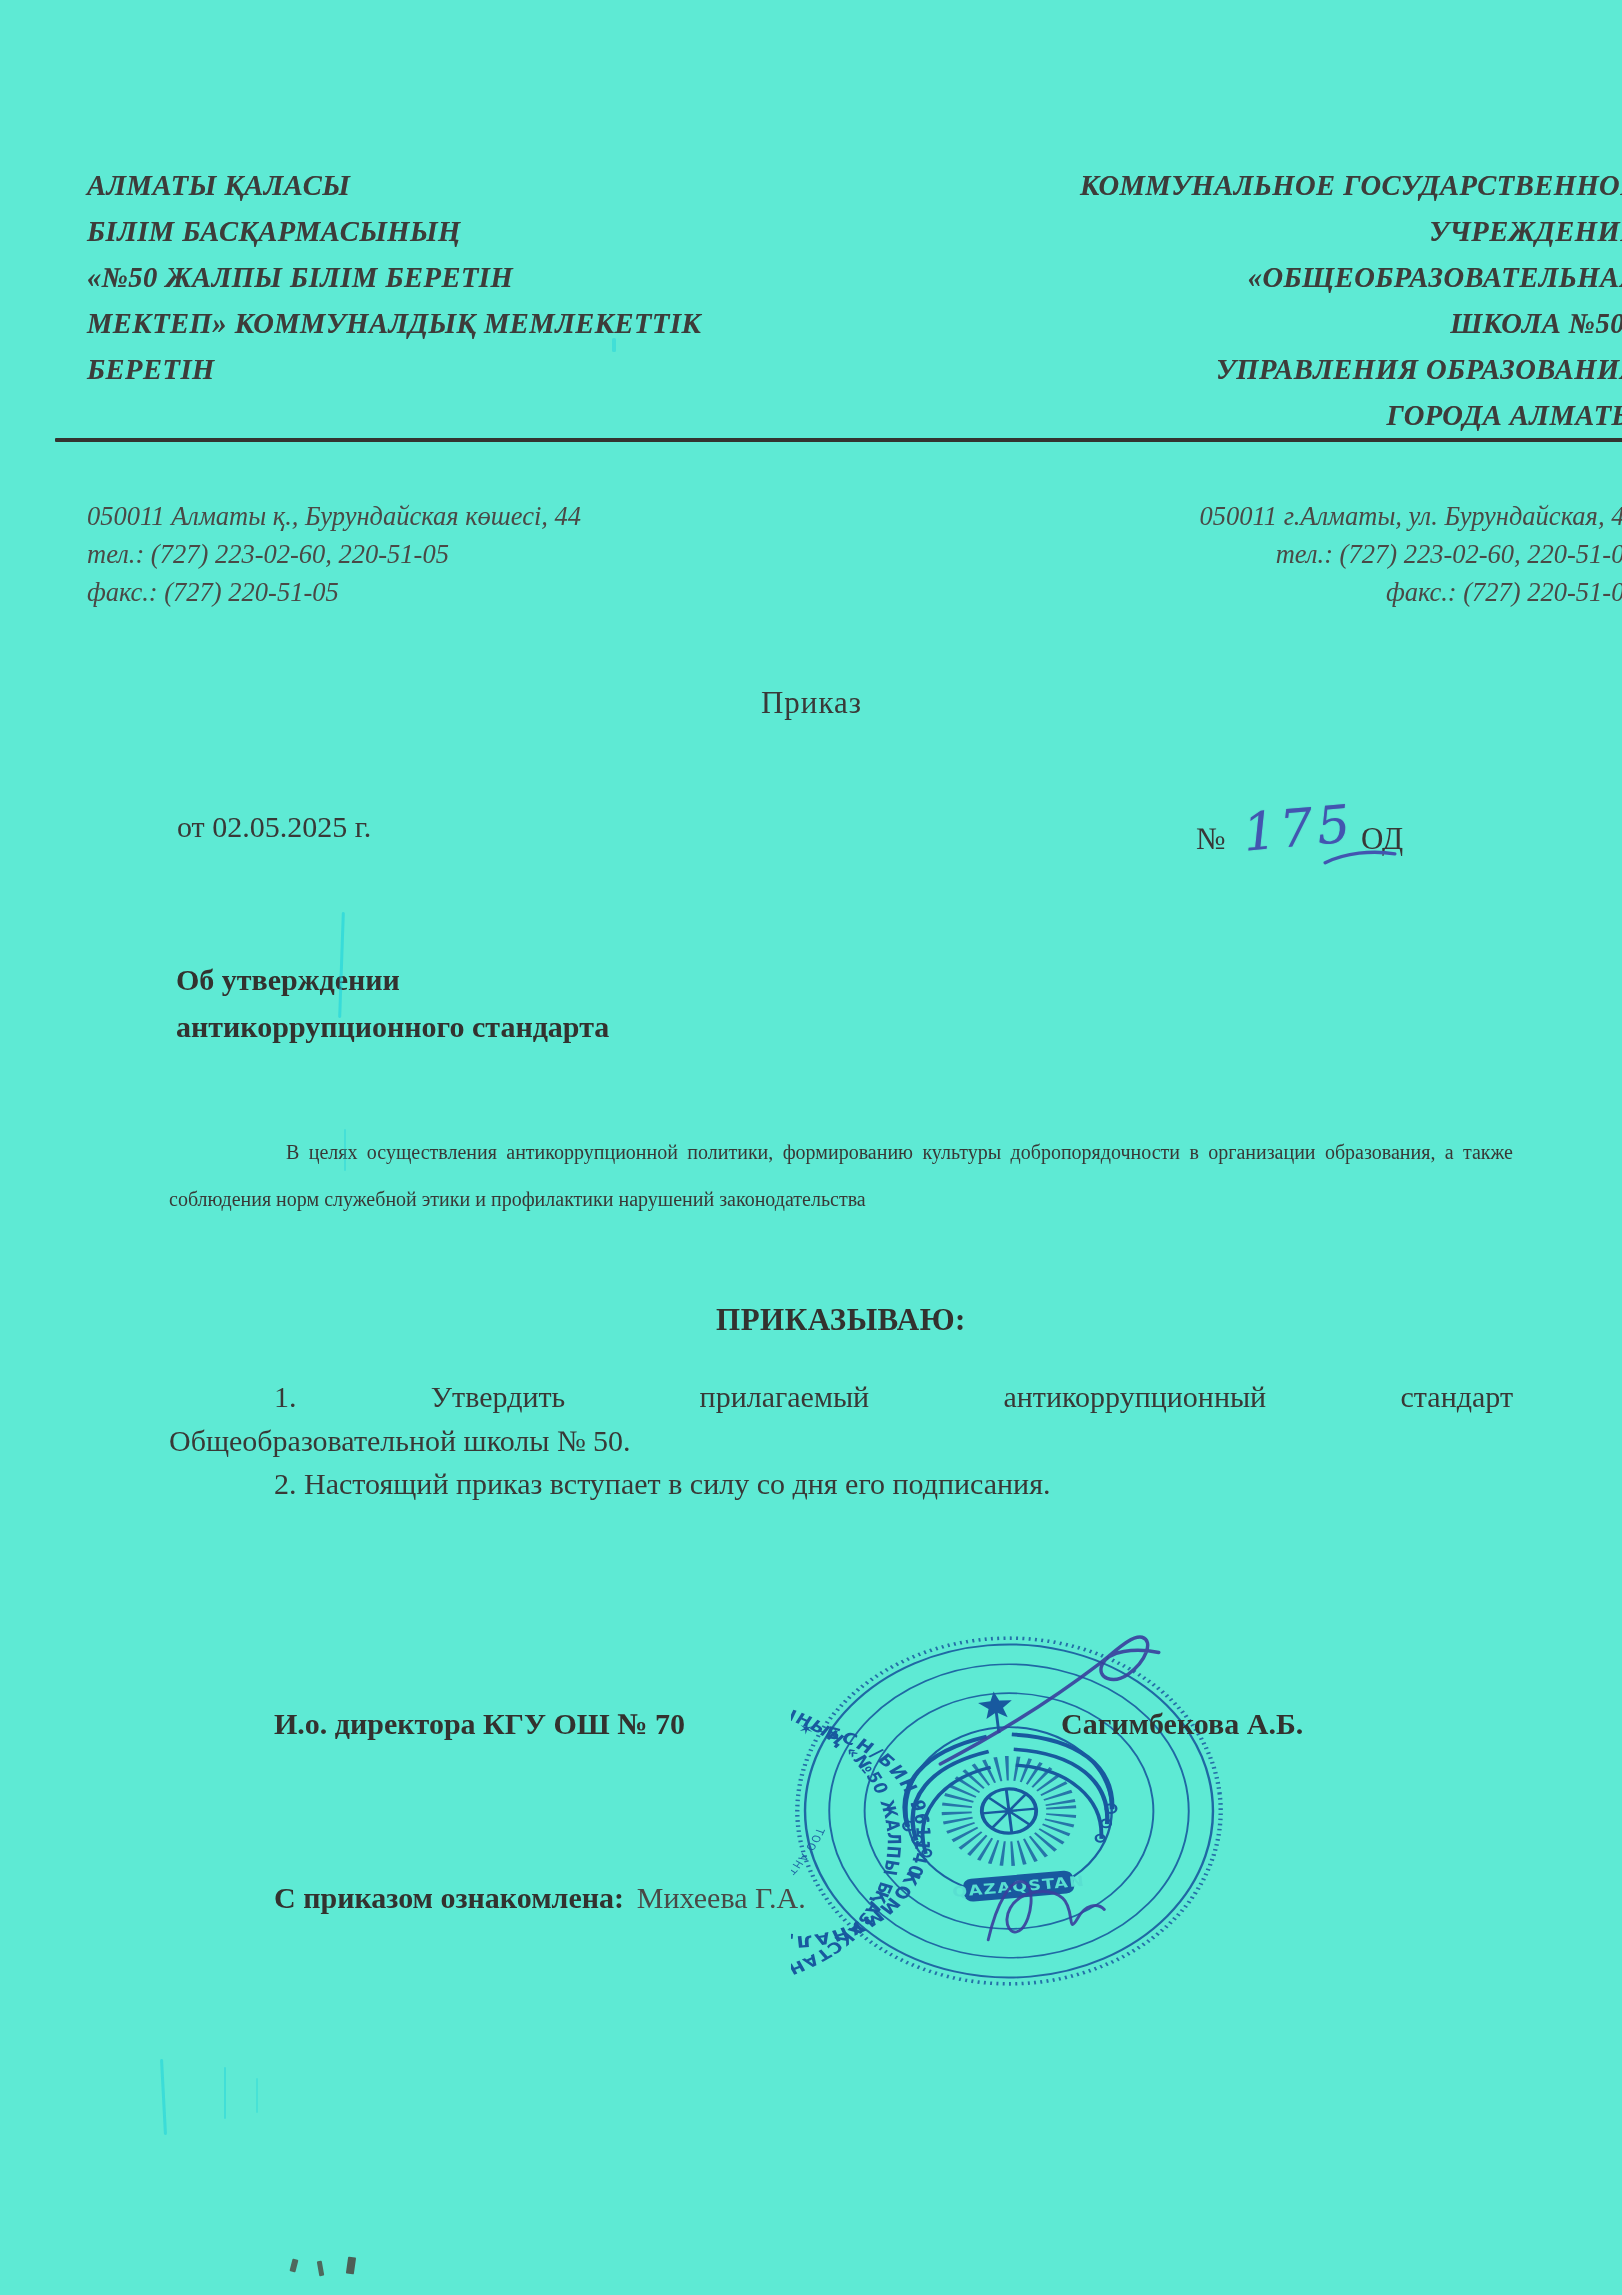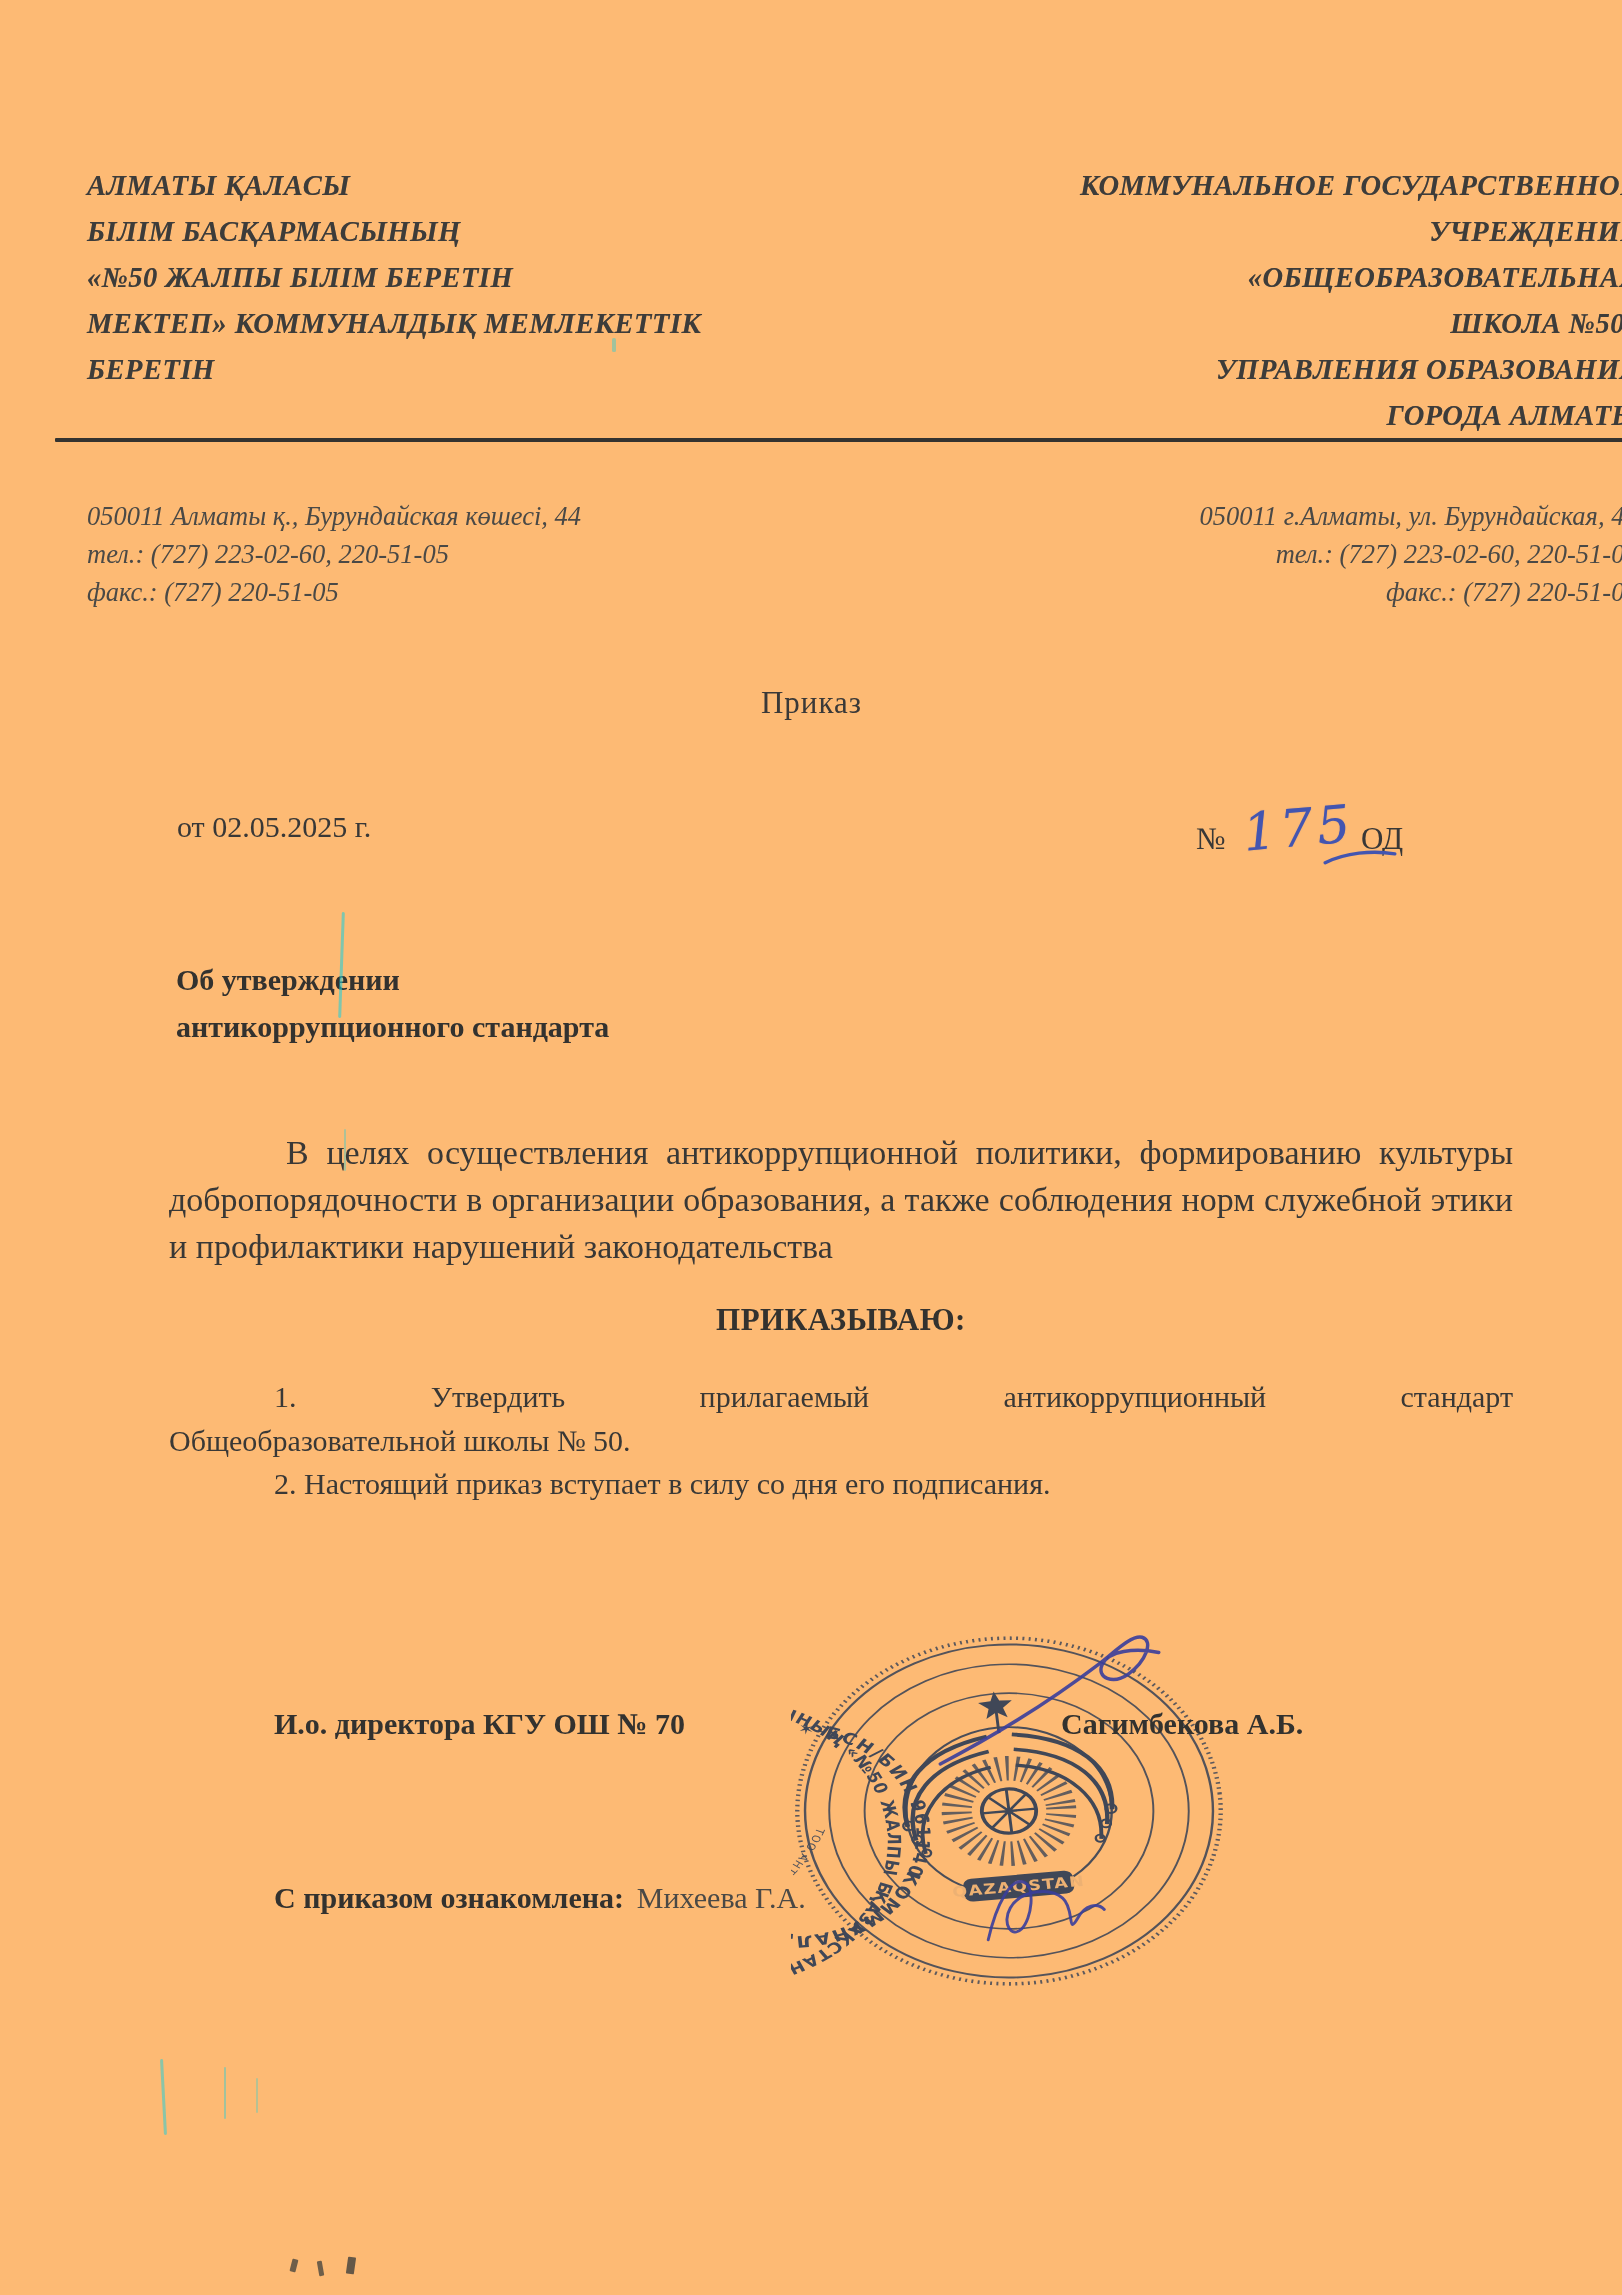--- a/index.html
+++ b/index.html
@@ -1,19 +1,19 @@
 <!DOCTYPE html>
 <html style="font-size:7.9px"><head>
 <meta charset="utf-8">
 <style>
   html,body{margin:0;padding:0;background:#e8e8e8;}
   #page{
     position:relative;
     width:1623px;height:2295px;
-    background:#fdba74;
+    background:#5eead4;
     overflow:hidden;
     font-family:"Liberation Serif","DejaVu Serif",serif;
     color:#2e2d2b;
   }
   
   .lh-left{
     position:absolute;left:87px;top:163px;width:766px;
     font-size:28.5px;font-weight:bold;font-style:italic;
     line-height:46px;color:#3d3c3a;letter-spacing:0.5px;
     text-shadow:0 0 0.5px rgba(70,70,70,.45);
@@ -53,21 +53,21 @@
     position:relative;top:-2.9px;
   }
   .num-tail{position:absolute;left:127px;top:47px;}
   
   .subject{
     position:absolute;left:176px;top:956px;width:835px;
     font-size:30px;font-weight:bold;line-height:47px;color:#33322f;
   }
   .body-par{
     position:absolute;left:169px;top:1129px;width:1344px;
-    font-size:34px;line-height:47px;color:#393836;
+    font-size:20px;line-height:47px;color:#393836;
     text-align:justify;text-indent:117px;
   }
   .directive{
     position:absolute;left:169px;top:1302px;width:1344px;
     font-size:31px;font-weight:bold;text-align:center;color:#33322f;letter-spacing:0.5px;
   }
   .item1-l1{
     position:absolute;left:169px;top:1380px;width:1344px;
     font-size:30px;color:#393836;
     padding-left:0;text-align:justify;

